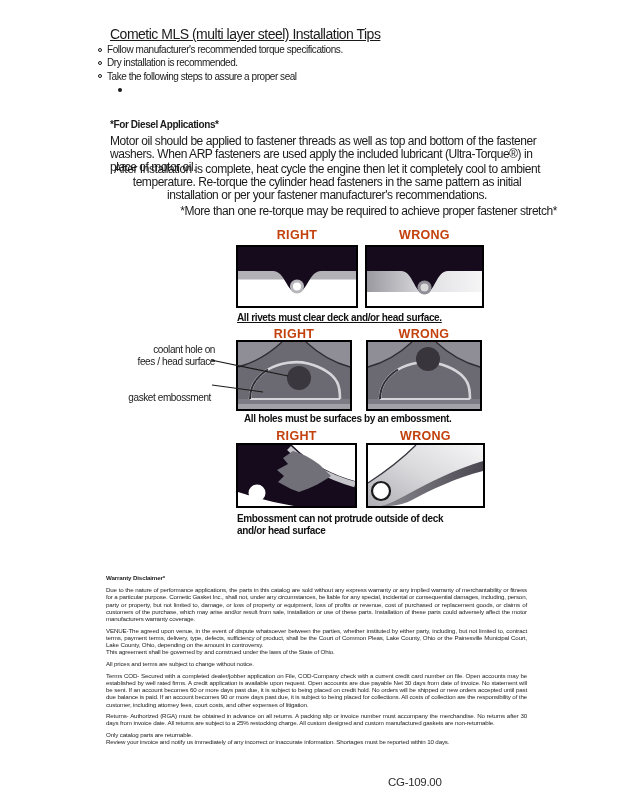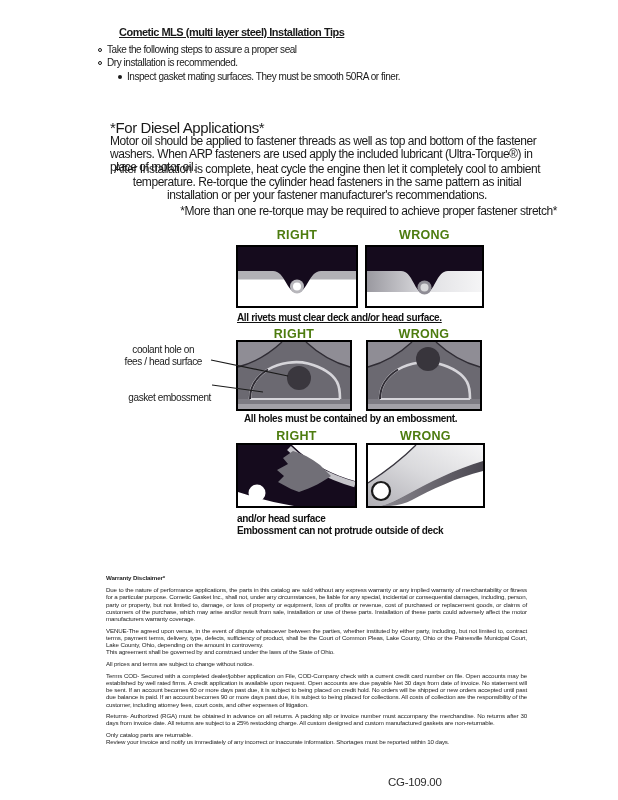--- a/index.html
+++ b/index.html
@@ -1,31 +1,31 @@
 <!DOCTYPE html>
 <html><head>
 <meta charset="utf-8">
 <style>
   * { margin:0; padding:0; box-sizing:border-box; }
   html,body { width:618px; height:800px; background:#ffffff; overflow:hidden; }
   body { font-family:"Liberation Sans", sans-serif; color:#1a1a1a; position:relative; }
   .abs { position:absolute; }
 
-  .title { font-size:11px; font-weight:bold; letter-spacing:-0.5px; text-decoration:underline; white-space:nowrap;margin-left:9px; }
+  .title { font-size:14px; font-weight:normal; letter-spacing:-0.5px; text-decoration:underline; white-space:nowrap; }
 
   .tips { width:460px; }
   .trow { display:flex; align-items:flex-start; line-height:13.3px; font-size:10px; letter-spacing:-0.45px; }
   .trow.sub { margin-left:20px; }
   .dotO { width:4px; height:4px; border:1px solid #1a1a1a; border-radius:50%; margin:4.5px 5px 0 0; flex:none; }
   .dotF { width:4px; height:4px; background:#1a1a1a; border-radius:50%; margin:5px 5px 0 0; flex:none; }
 
-  .h2 { font-size:15px; font-weight:normal; letter-spacing:-0.4px; }
+  .h2 { font-size:10px; font-weight:bold; letter-spacing:-0.4px; }
   .para { width:434px; font-size:12px; letter-spacing:-0.45px; line-height:13.2px; }
 
-  .dghead { font-size:12.5px; font-weight:bold; letter-spacing:0.3px; text-align:center; color:#4d7c0f; }
+  .dghead { font-size:12.5px; font-weight:bold; letter-spacing:0.3px; text-align:center; color:#c2410c; }
   .dgcap { font-size:10px; font-weight:bold; letter-spacing:-0.35px; line-height:11.5px; color:#111; white-space:nowrap; }
   .callout { font-size:10px; letter-spacing:-0.4px; line-height:11.5px; text-align:right; white-space:nowrap; }
 
   .legal { width:421px; font-size:6.2px; line-height:7.2px; letter-spacing:-0.15px; color:#242424; text-align:justify; }
   .legal .lh { font-weight:bold; text-align:left; margin-bottom:5px; }
   .legal p { margin-bottom:4.5px; }
   .legal p.tight { margin-bottom:0; }
 
   .pagecode { font-size:11.5px; letter-spacing:-0.3px; color:#2e2e2e; white-space:nowrap; }
 
@@ -33,29 +33,32 @@
   .ptr { pointer-events:none; }
 </style>
 </head>
 <body>
 
 <div class="abs title" style="left:110px; top:26px;">Cometic MLS (multi layer steel) Installation Tips</div>
 
 <div class="abs tips" style="left:98px; top:43px;">
   <div class="trow">
       <span class="dotO"></span>
-      <span>Take the following steps to assure a proper seal</span>
+      <span>Follow manufacturer's recommended torque specifications.</span>
     </div>
   <div class="trow">
       <span class="dotO"></span>
       <span>Dry installation is recommended.</span>
     </div>
+  <div class="trow">
+      <span class="dotO"></span>
+      <span>Take the following steps to assure a proper seal</span>
+    </div>
   <div class="trow sub">
       <span class="dotF"></span>
-      <span>Inspect gasket mating surfaces.  They must be smooth 50RA or finer.</span>
     </div>
 </div>
 
 <div class="abs h2" style="left:110px; top:119px;">*For Diesel Applications*</div>
 <div class="abs para" style="left:110px; top:135px;">Motor oil should be applied to fastener threads as well as top and bottom of the fastener washers. When ARP fasteners are used apply the included lubricant (Ultra-Torque®) in place of motor oil.</div>
 <div class="abs para" style="left:110px; top:163px;text-align:center;">After Installation is complete, heat cycle the engine then let it completely cool to ambient temperature. Re-torque the cylinder head fasteners in the same pattern as initial installation or per your fastener manufacturer's recommendations.</div>
 <div class="abs para" style="left:123px; top:205px;text-align:right;">*More than one re-torque may be required to achieve proper fastener stretch*</div>
 
 <div class="abs dghead" style="left:236px; top:228px; width:122px;">RIGHT</div>
 <div class="abs dghead" style="left:365px; top:228px; width:119px;">WRONG</div>
@@ -87,21 +90,21 @@
     <circle cx="59.5" cy="42.5" r="4" fill="#d9d9db"></circle>
     <rect x="1" y="1" width="117" height="61" fill="none" stroke="#000000" stroke-width="2"></rect>
   </svg>
 </div>
 
 <div class="abs dgcap" style="left:237px; top:312px;text-decoration:underline;">All rivets must clear deck and/or head surface.</div>
 
 <div class="abs dghead" style="left:236px; top:327px; width:116px;">RIGHT</div>
 <div class="abs dghead" style="left:366px; top:327px; width:116px;">WRONG</div>
 
-<div class="abs callout" style="right:416px; top:344px;text-align:center;">
+<div class="abs callout" style="right:403px; top:344px;">
   <div>coolant hole on</div>
   <div>fees / head surface</div>
 </div>
 <div class="abs callout" style="right:407px; top:392px;">gasket embossment</div>
 
 <div class="abs" style="left:236px; top:340px;">
   <svg width="116" height="71" viewBox="0 0 116 71">
     <rect x="1" y="1" width="114" height="69" fill="#6b6971"></rect>
     <path d="M2,2 H46 C32,15 17,23 2,27 Z" fill="#8f8d95"></path>
     <path d="M114,2 H70 C84,15 99,23 114,27 Z" fill="#8f8d95"></path>
@@ -132,21 +135,21 @@
     <circle cx="62" cy="19" r="12" fill="#38353c"></circle>
     <rect x="1" y="1" width="114" height="69" fill="none" stroke="#000000" stroke-width="2"></rect>
   </svg>
 </div>
 
 <svg class="abs ptr" style="left:120px; top:340px;" width="260" height="62" viewBox="0 0 260 62">
   <line x1="91" y1="20" x2="168" y2="36" stroke="#1a1a1a" stroke-width="1.1"></line>
   <line x1="92" y1="45" x2="143" y2="52" stroke="#1a1a1a" stroke-width="1.1"></line>
 </svg>
 
-<div class="abs dgcap" style="left:244px; top:413px;">All holes must be contained by an embossment.</div>
+<div class="abs dgcap" style="left:244px; top:413px;">All holes must be surfaces by an embossment.</div>
 
 <div class="abs dghead" style="left:236px; top:429px; width:121px;">RIGHT</div>
 <div class="abs dghead" style="left:366px; top:429px; width:119px;">WRONG</div>
 
 <div class="abs" style="left:236px; top:443px;">
   <svg width="121" height="65" viewBox="0 0 121 65">
     <rect x="1" y="1" width="119" height="63" fill="#ffffff"></rect>
     <path d="M2,2 L56,2 C75,21 97,32 119,38 L119,63 L58,63 C38,59.5 20,55 2,49 Z" fill="#150b1d"></path>
     <path d="M53,5 C72,24 96,35 119,41.5" stroke="#c6c5ca" stroke-width="5.5" fill="none"></path>
     <path d="M57,8 L47,15 L52,21 L41,27 L48,33 L42,39 L55,46 L63,49 C76,45 88,38 95,33 L84,22 C75,15 66,10.5 57,8 Z" fill="#716f77"></path>
@@ -171,22 +174,22 @@
     <rect x="1" y="1" width="117" height="63" fill="#ffffff"></rect>
     <path d="M50,2 L117,2 L117,18 C90,26 62,40 40,52 C31,57 22,61 14,63 L2,63 L2,40 C19,29 37,15 50,2 Z" fill="url(#g-r3w-a)"></path>
     <path d="M50,2 C37,15 19,29 2,40" stroke="#39363f" stroke-width="1.3" fill="none"></path>
     <path d="M117,18 L117,28 C90,35 64,47 46,57 C40,60 32,62.5 24,63 L14,63 C22,61 31,57 40,52 C62,40 90,26 117,18 Z" fill="url(#g-r3w-b)"></path>
     <circle cx="15" cy="48" r="9" fill="#ffffff" stroke="#1a1a1a" stroke-width="2.2"></circle>
     <rect x="1" y="1" width="117" height="63" fill="none" stroke="#000000" stroke-width="2"></rect>
   </svg>
 </div>
 
 <div class="abs dgcap" style="left:237px; top:513px;">
+  <div>Embossment can not protrude outside of deck</div>
   <div>and/or head surface</div>
-  <div>Embossment can not protrude outside of deck</div>
 </div>
 
 <div class="abs legal" style="left:106px; top:574px;">
   <div class="lh">Warranty Disclaimer*</div>
   <p>Due to the nature of performance applications, the parts in this catalog are sold without any express warranty or any implied warranty of merchantability or fitness for a particular purpose.  Cometic Gasket Inc., shall not, under any circumstances, be liable for any special, incidental or consequential damages, including, person, party or property, but not limited to, damage, or loss of property or equipment, loss of profits or revenue, cost of purchased or replacement goods, or claims of customers of the purchase, which may arise and/or result from sale, installation or use of these parts.  Installation of these parts could adversely affect the motor manufacturers warranty coverage.</p>
   <p class="tight">VENUE-The agreed upon venue, in the event of dispute whatsoever between the parties, whether instituted by either party, including, but not limited to, contract terms, payment terms, delivery, type, defects, sufficiency of product, shall be the Court of Common Pleas, Lake County, Ohio or the Painesville Municipal Court, Lake County, Ohio, depending on the amount in controversy.</p>
   <p>This agreement shall be governed by and construed under the laws of the State of Ohio.</p>
   <p>All prices and terms are subject to change without notice.</p>
   <p>Terms COD- Secured with a completed dealer/jobber application on File, COD-Company check with a current credit card number on file.  Open accounts may be established by well rated firms.  A credit application is available upon request.  Open accounts are due payable Net 30 days from date of invoice.  No statement will be sent.  If an account becomes 60 or more days past due, it is subject to being placed on credit hold.  No orders will be shipped or new orders accepted until past due balance is paid.  If an account becomes 90 or more days past due, it is subject to being placed for collections.  All costs of collection are the responsibility of the customer, including attorney fees, court costs, and other expenses of litigation.</p>
   <p>Returns- Authorized (RGA) must be obtained in advance on all returns.  A packing slip or invoice number must accompany the merchandise.  No returns after 30 days from invoice date.  All returns are subject to a 25% restocking charge.  All custom designed and custom manufactured gaskets are non-returnable.</p>

